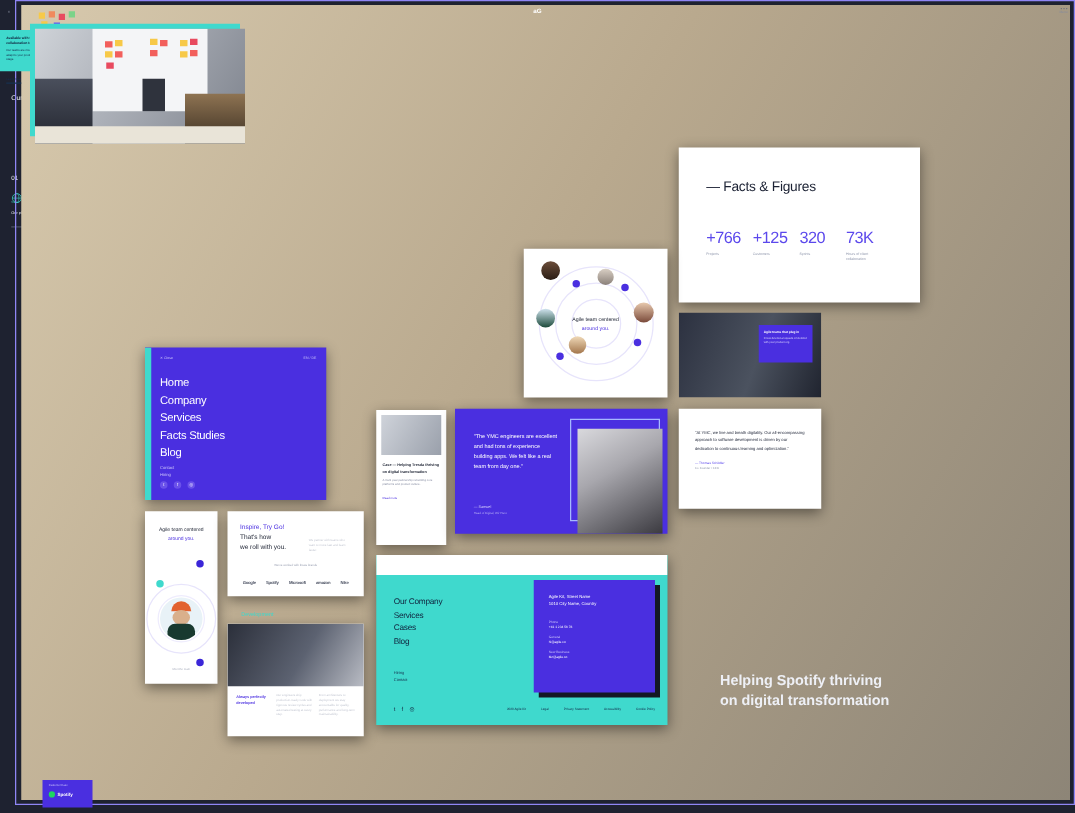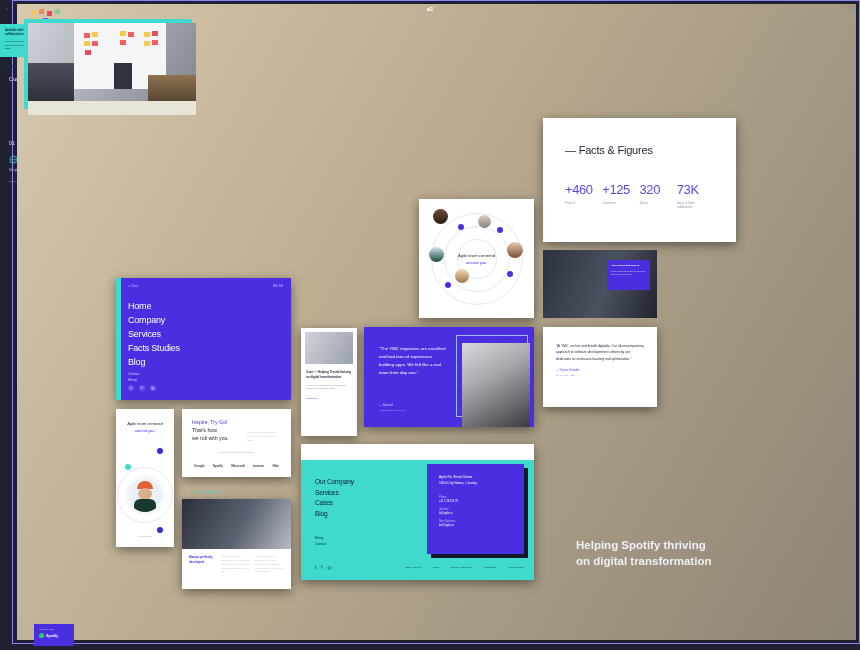--- a/index.html
+++ b/index.html
@@ -102,21 +102,21 @@
 
   
   #card-facts { left:543px; top:118px; width:193px; height:124px; padding:26px 22px; }
   #facts-title { font-size:11px; color:#1b2133; letter-spacing:-.2px; }
   #facts-row { display:flex; margin-top:26px; }
   #facts-row .f { flex:1; }
   #facts-row .v { font-size:13px; color:#5b48ec; font-weight:500; letter-spacing:-.4px; }
   #facts-row .l { font-size:2.8px; color:#9198ad; margin-top:4px; line-height:1.5; max-width:34px;}
 
   
-  #card-menu { left:116px; top:278px; width:175px; height:122px; background:#4a2fe0; }
+  #card-menu { left:116px; top:278px; width:145px; height:122px; background:#4a2fe0; }
   #menu-teal { position:absolute; left:0; top:0; width:5px; height:100%; background:#3fd9cd; }
   #menu-top { position:absolute; left:12px; top:6px; font-size:2.8px; color:#c9c2fb; }
   #menu-top-r { position:absolute; right:8px; top:6px; font-size:2.8px; color:#c9c2fb; }
   #menu-list { position:absolute; left:12px; top:22px; }
   #menu-list li { list-style:none; font-size:9px; line-height:1.55; color:#fff; letter-spacing:-.2px; }
   #menu-sub { position:absolute; left:12px; top:94px; }
   #menu-sub div { font-size:3.3px; color:#cfc8fb; line-height:1.8; }
   #menu-social { position:absolute; left:12px; bottom:9px; display:flex; gap:5px; }
   #menu-social span { width:6px; height:6px; border-radius:50%; background:#6a51ea; color:#fff; font-size:3.3px; display:flex; align-items:center; justify-content:center; }
 
@@ -375,21 +375,21 @@
       <div class="h">Available with fast, flexible  collaboration teams</div>
       <div class="p">Our teams are modular and built to adapt to your product needs at every stage.</div>
       <div class="cta">Learn more</div>
     </div>
   </div>
 
   <div id="card-facts" class="card shadow">
     <div id="facts-title">— Facts &amp; Figures</div>
     <div id="facts-row">
       <div class="f">
-        <div class="v">+460</div>
+        <div class="v">+766</div>
         <div class="l">Projects</div>
       </div>
       <div class="f">
         <div class="v">+125</div>
         <div class="l">Customers</div>
       </div>
       <div class="f">
         <div class="v">320</div>
         <div class="l">Sprints</div>
       </div>

